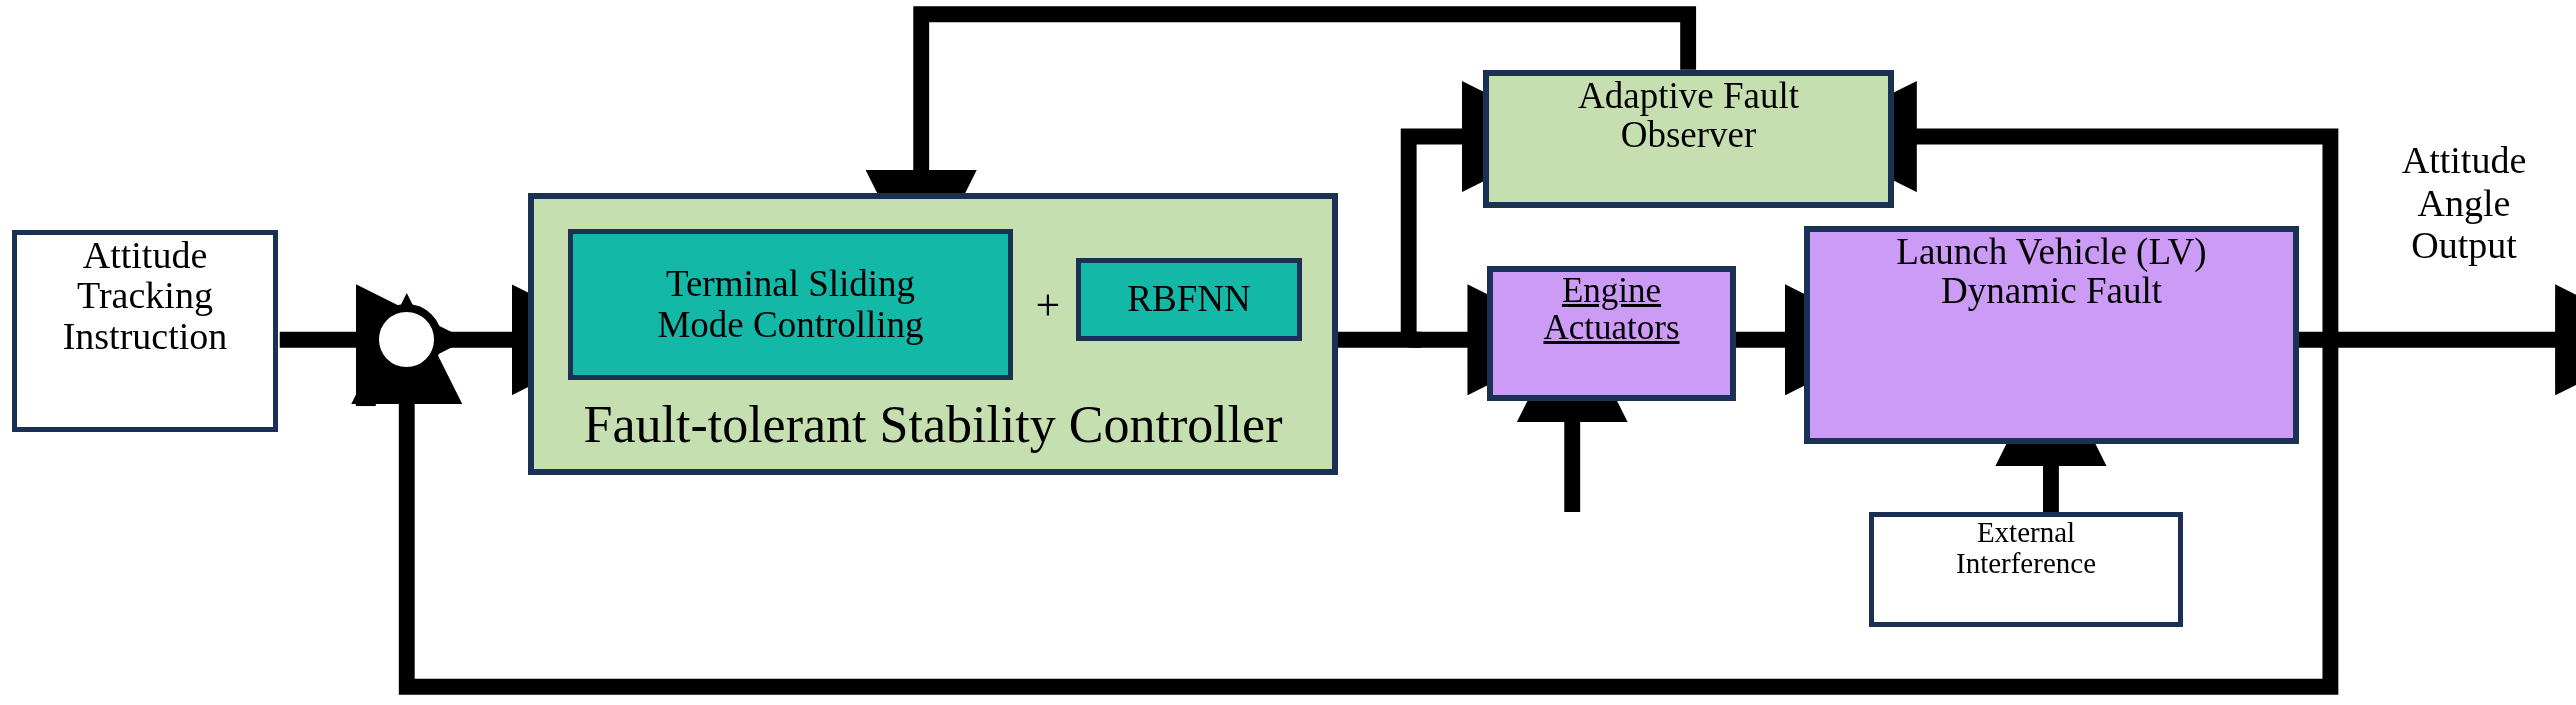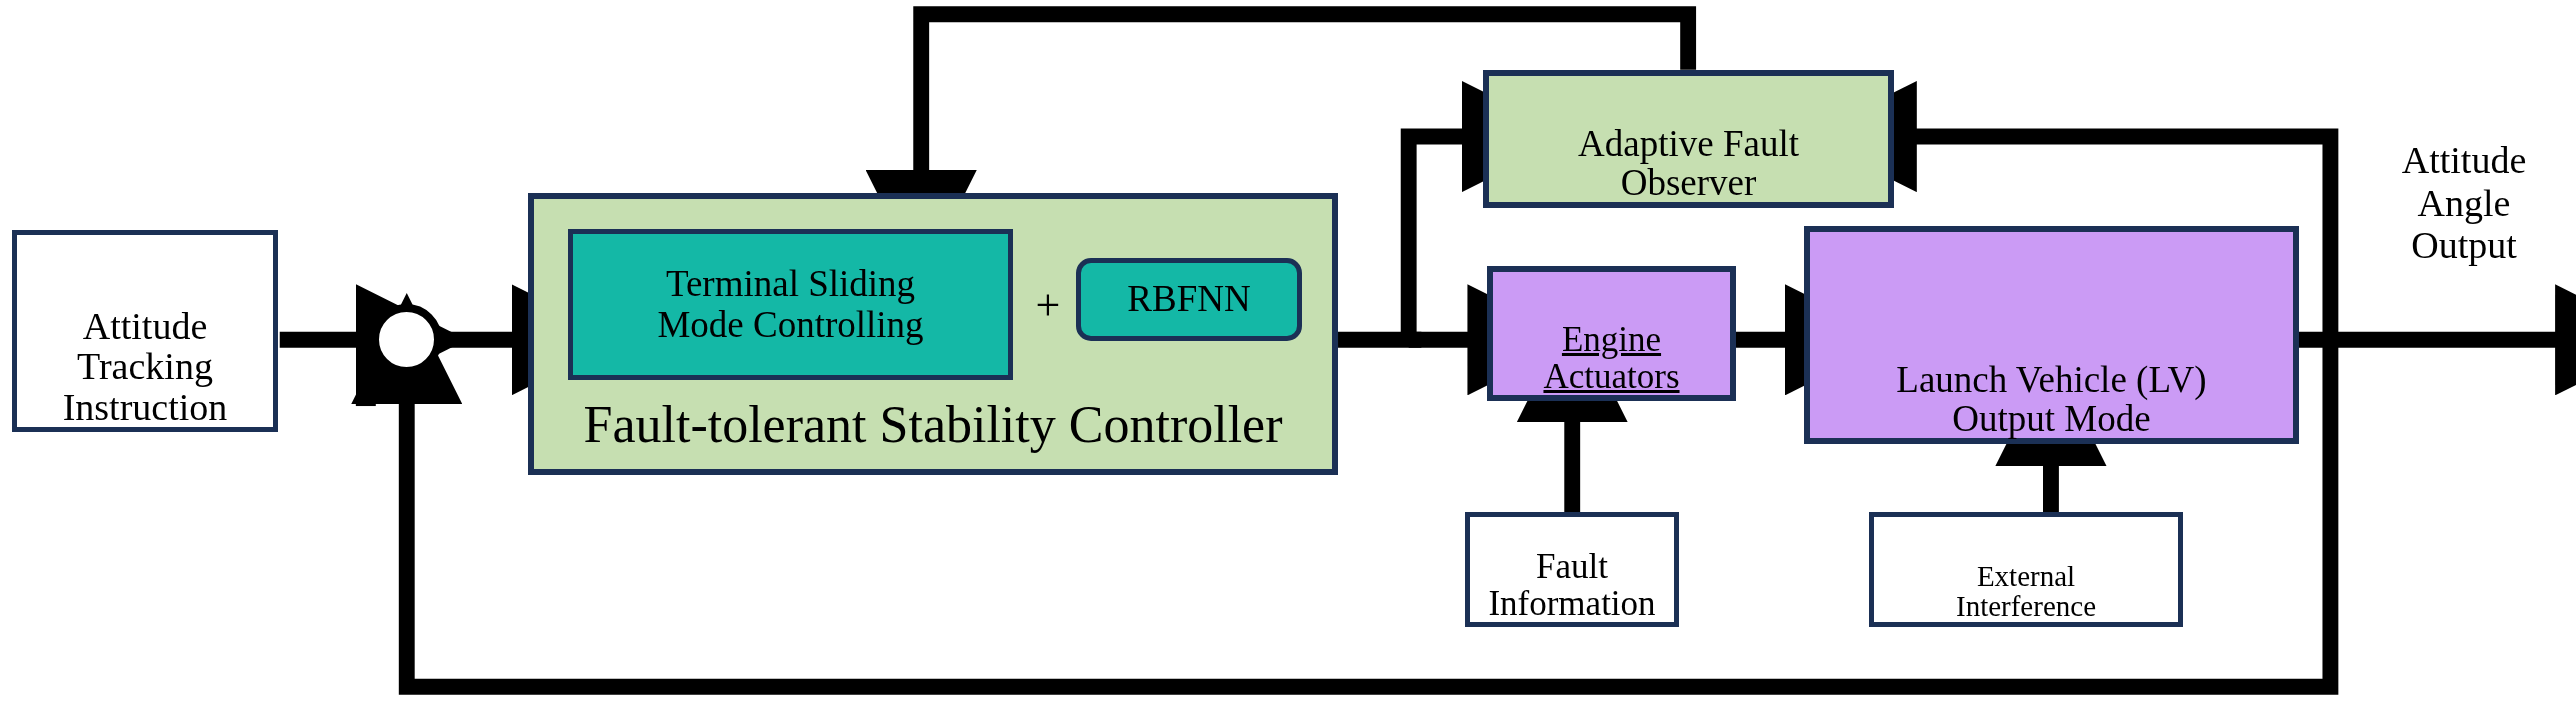--- a/index.html
+++ b/index.html
@@ -23,21 +23,21 @@
     left: 0;
     top: 0;
     width: 2576px;
     height: 705px;
     pointer-events: none;
   }
   .blk {
     position: absolute;
     box-sizing: border-box;
     display: flex;
-    align-items: flex-end;
+    align-items: flex-start;
     justify-content: center;
     text-align: center;
     color: #000000;
     line-height: 1.06;
     z-index: 5;
   }
   .blk-plain {
     background: #ffffff;
     border: 5.6px solid #1B3055;
   }
@@ -150,45 +150,41 @@
   <div class="blk blk-green" style="left:528px; top:193px; width:810px; height:282px;">
   </div>
 
   <div class="inner-white" style="left:568px; top:229px; width:445px; height:151px; font-size:37px;">
     <span style="white-space:pre-line;">Terminal Sliding
 Mode Controlling</span>
   </div>
 
   <div class="plus-sign" style="left:1024px; top:284px; width:48px; text-align:center; font-size:44px;">+</div>
 
-  <div class="inner-white" style="left:1076px; top:258px; width:226px; height:83px; font-size:37px;border-radius:15px;">
+  <div class="inner-white" style="left:1076px; top:258px; width:226px; height:83px; font-size:37px;">
     <span>RBFNN</span>
   </div>
 
   <div class="ctrl-caption" style="left:528px; width:810px; top:395px; font-size:52px;">Fault-tolerant Stability Controller</div>
 
   <div class="blk blk-green" style="left:1483px; top:70px; width:411px; height:138px; font-size:37px;">
     <span style="white-space:pre-line;">Adaptive Fault
 Observer</span>
   </div>
 
   <div class="blk blk-purple" style="left:1487px; top:266px; width:249px; height:135px; font-size:35px;text-decoration:underline;">
     <span style="white-space:pre-line;">Engine
 Actuators</span>
   </div>
 
   <div class="blk blk-purple" style="left:1804px; top:226px; width:495px; height:218px; font-size:37px;">
     <span style="white-space:pre-line;">Launch Vehicle (LV)
-Output Mode</span>
+Dynamic Fault</span>
   </div>
 
-  <div class="blk blk-plain" style="left:1465px; top:512px; width:214px; height:115px; font-size:35px;">
-    <span style="white-space:pre-line;">Fault
-Information</span>
-  </div>
 
   <div class="blk blk-plain" style="left:1869px; top:512px; width:314px; height:115px; font-size:29px;font-family:Liberation Serif, serif;">
     <span style="white-space:pre-line;">External
 Interference</span>
   </div>
 
   <div class="free-label" style="left:2357px; top:139px; width:214px; font-size:38px;">Attitude
 Angle
 Output</div>
 

